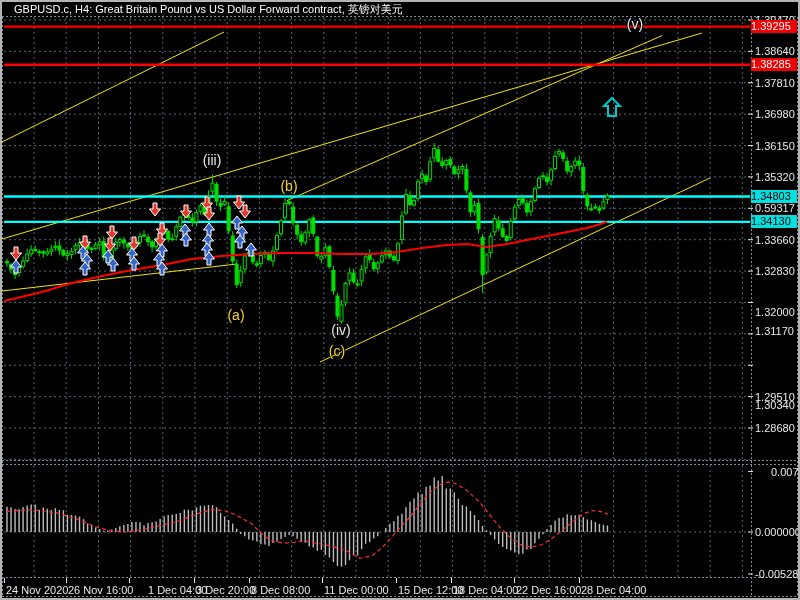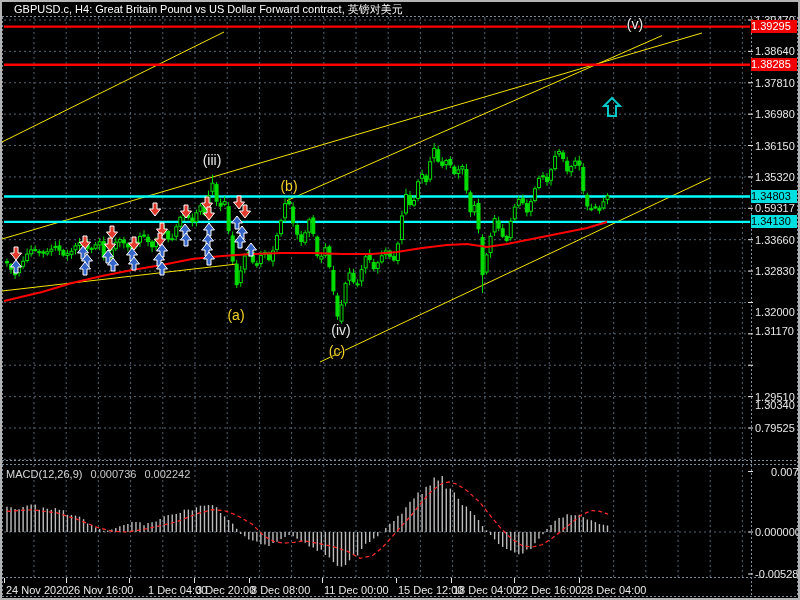--- a/index.html
+++ b/index.html
@@ -636,39 +636,34 @@
         <line x1="320.5" y1="576" x2="320.5" y2="581" stroke="#e8e8e8" stroke-width="1"></line>
         <line x1="394.5" y1="576" x2="394.5" y2="581" stroke="#e8e8e8" stroke-width="1"></line>
         <line x1="449.5" y1="576" x2="449.5" y2="581" stroke="#e8e8e8" stroke-width="1"></line>
         <line x1="512.5" y1="576" x2="512.5" y2="581" stroke="#e8e8e8" stroke-width="1"></line>
         <line x1="577.5" y1="576" x2="577.5" y2="581" stroke="#e8e8e8" stroke-width="1"></line>
       </g>
     </svg>
   <div id="titlebar">
     <span>GBPUSD.c, H4:  Great Britain Pound vs US Dollar Forward contract, 英镑对美元</span>
   </div>
-  <div id="macdinfo">
-    <span>MACD(12,26,9)</span>
-    <span class="val">0.000736</span>
-    <span class="val">0.002242</span>
-  </div>
 <div class="plabel" style="top: 12px;">1.39470</div>
     <div class="plabel" style="top: 43.3848px;">1.38640</div>
     <div class="plabel" style="top: 74.7696px;">1.37810</div>
     <div class="plabel" style="top: 106.154px;">1.36980</div>
     <div class="plabel" style="top: 137.539px;">1.36150</div>
     <div class="plabel" style="top: 168.924px;">1.35320</div>
     <div class="plabel" style="top: 200.309px;">0.59317</div>
     <div class="plabel" style="top: 231.694px;">1.33660</div>
     <div class="plabel" style="top: 263.078px;">1.32830</div>
     <div class="plabel" style="top: 294.463px; margin-top: 10px;">1.32000</div>
     <div class="plabel" style="top: 323px;">1.31170</div>
     <div class="plabel" style="top: 368px; margin-top: 29px;">1.30340</div>
     <div class="plabel" style="top: 388.617px;">1.29510</div>
-    <div class="plabel" style="top: 420.002px;">0.79525</div>
+    <div class="plabel" style="top: 420.002px;">1.28680</div>
     <div class="ptag" style="top: 18.1173px; background: rgb(240, 0, 0); color: rgb(255, 255, 255);">1.39295</div>
     <div class="ptag" style="top: 56.3084px; background: rgb(240, 0, 0); color: rgb(255, 255, 255);">1.38285</div>
     <div class="ptag" style="top: 187.973px; background: rgb(0, 224, 224); color: rgb(0, 0, 0);">1.34803</div>
     <div class="ptag" style="top: 213.421px; background: rgb(0, 224, 224); color: rgb(0, 0, 0);">1.34130</div>
     <div class="mlabel" style="top: 463.558px; margin-left: 16px;">0.007598</div>
     <div class="mlabel" style="top: 524px;">0.000000</div>
     <div class="mlabel" style="top: 566.002px;">-0.005280</div>
     <div class="dlabel" style="left: 4px;">24 Nov 2020</div>
     <div class="dlabel" style="left: 66px;">26 Nov 16:00</div>
     <div class="dlabel" style="left: 136px; padding-left: 10px;">1 Dec 04:00</div>

